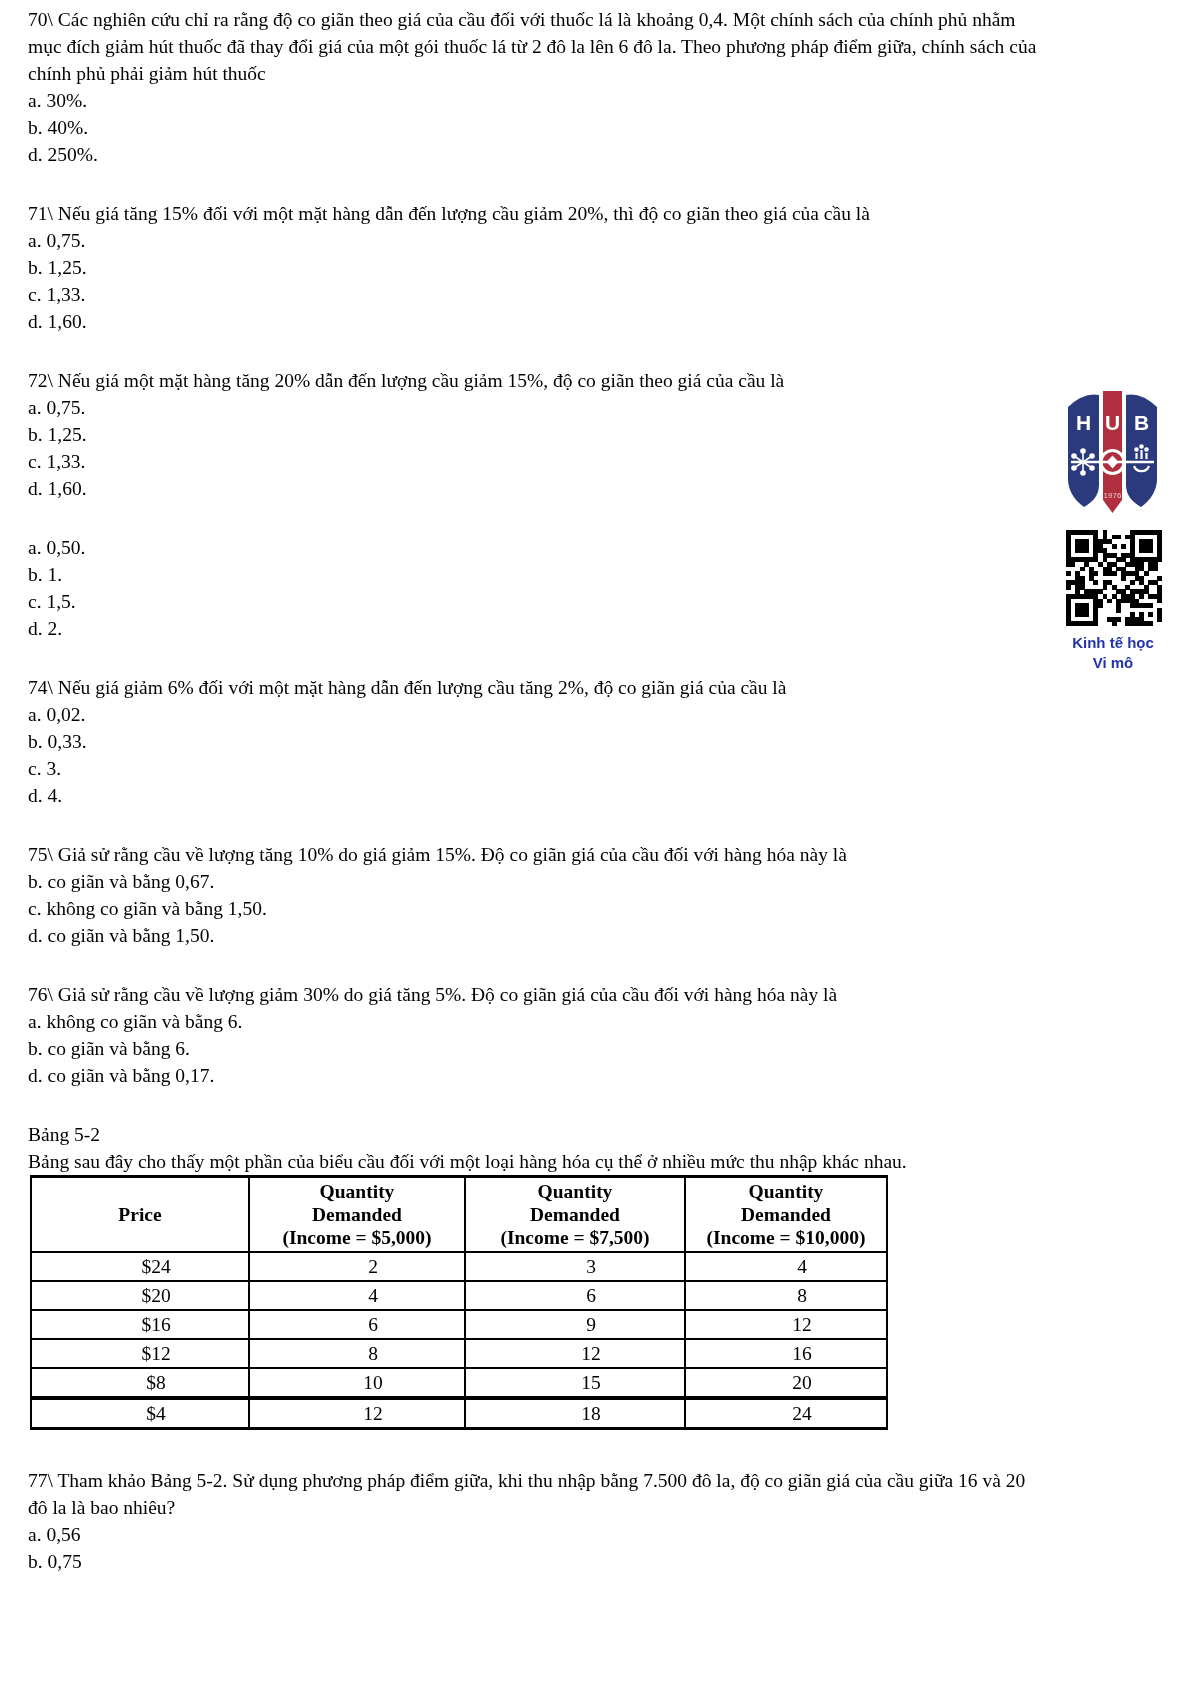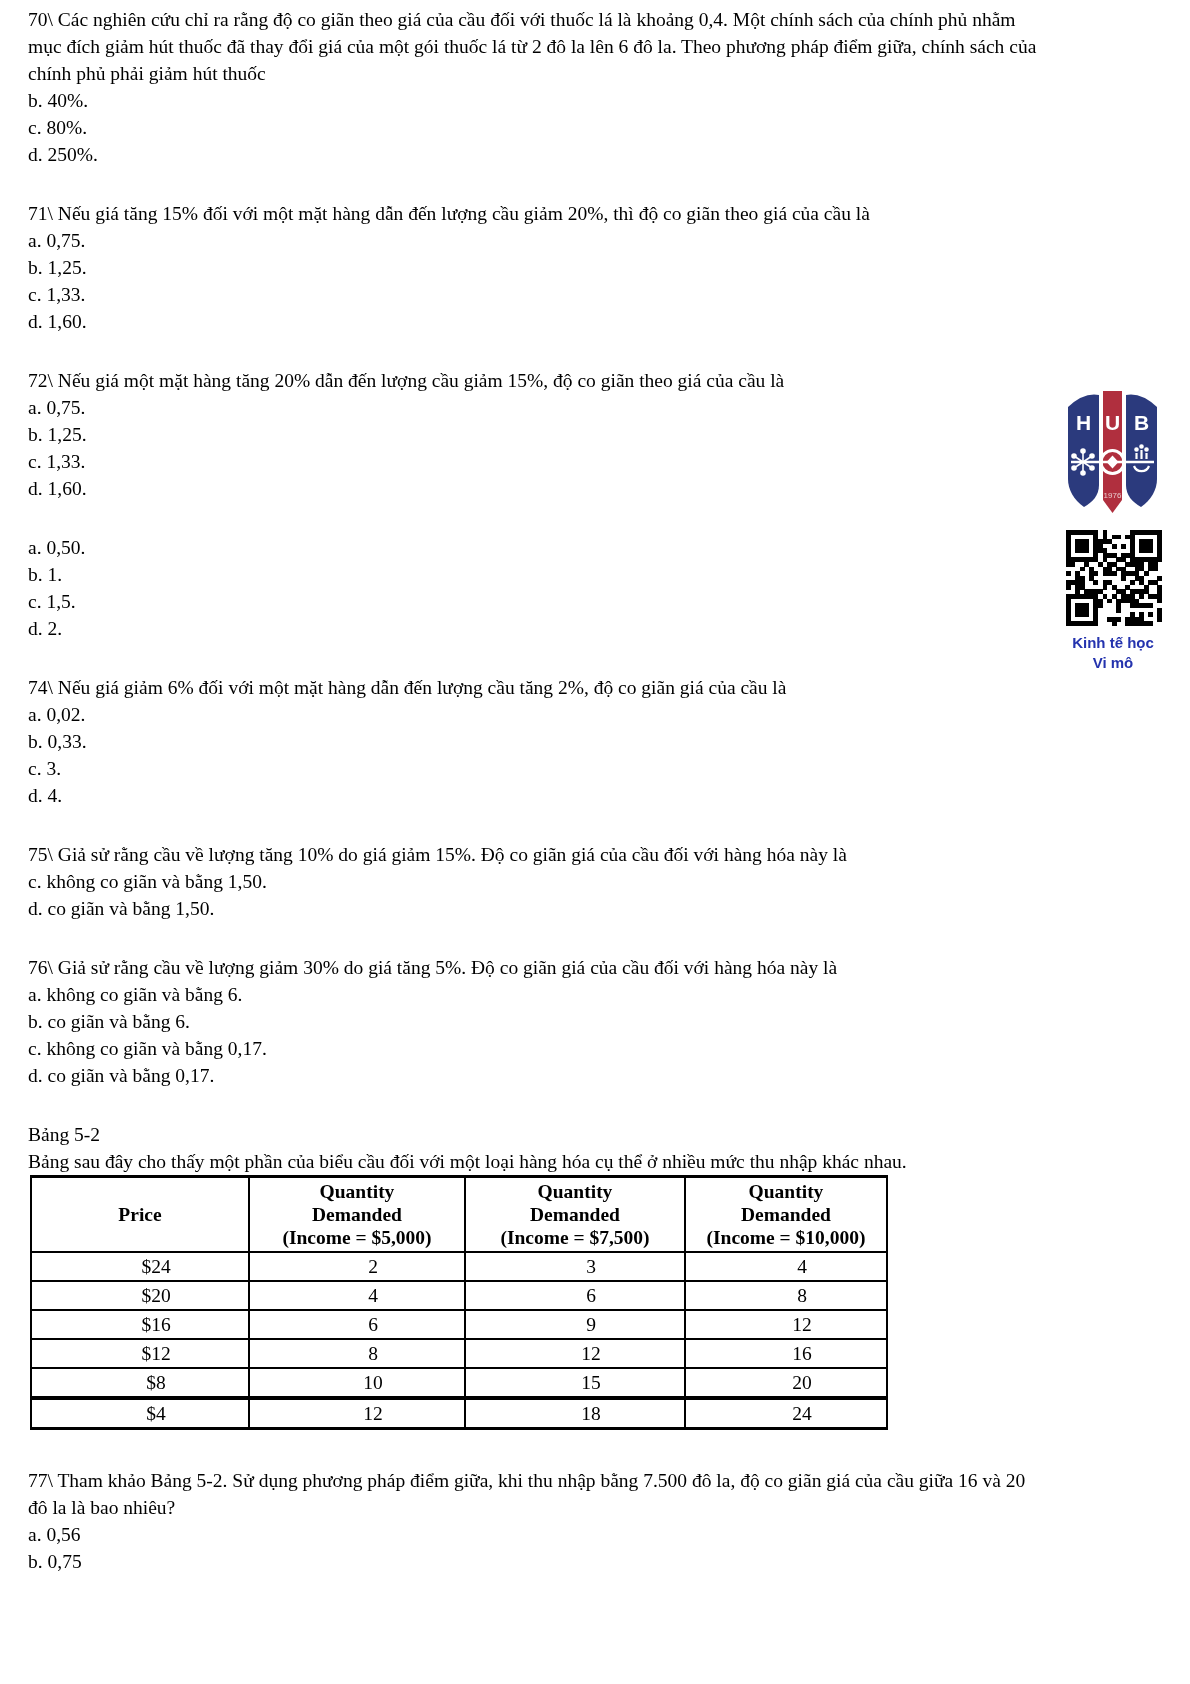--- a/index.html
+++ b/index.html
@@ -28,22 +28,22 @@
   .side-caption{position:absolute;left:-10px;top:250px;width:120px;text-align:center;
     font-family:"Liberation Sans",sans-serif;font-weight:bold;font-size:15px;line-height:20px;color:#2433ae;}
 </style>
 </head>
 <body>
 
 <div class="content">
 
   <div class="qblock">
     <p class="qtext">70\ Các nghiên cứu chỉ ra rằng độ co giãn theo giá của cầu đối với thuốc lá là khoảng 0,4. Một chính sách của chính phủ nhằm mục đích giảm hút thuốc đã thay đổi giá của một gói thuốc lá từ 2 đô la lên 6 đô la. Theo phương pháp điểm giữa, chính sách của chính phủ phải giảm hút thuốc</p>
+    <p class="opt">a. 30%.</p>
     <p class="opt b">b. 40%.</p>
-    <p class="opt">c. 80%.</p>
     <p class="opt">d. 250%.</p>
   </div>
 
   <div class="qblock">
     <p class="qtext">71\ Nếu giá tăng 15% đối với một mặt hàng dẫn đến lượng cầu giảm 20%, thì độ co giãn theo giá của cầu là</p>
     <p class="opt">a. 0,75.</p>
     <p class="opt">b. 1,25.</p>
     <p class="opt b">c. 1,33.</p>
     <p class="opt">d. 1,60.</p>
   </div>
@@ -66,29 +66,29 @@
   <div class="qblock">
     <p class="qtext">74\ Nếu giá giảm 6% đối với một mặt hàng dẫn đến lượng cầu tăng 2%, độ co giãn giá của cầu là</p>
     <p class="opt">a. 0,02.</p>
     <p class="opt b">b. 0,33.</p>
     <p class="opt">c. 3.</p>
     <p class="opt">d. 4.</p>
   </div>
 
   <div class="qblock">
     <p class="qtext">75\ Giả sử rằng cầu về lượng tăng 10% do giá giảm 15%. Độ co giãn giá của cầu đối với hàng hóa này là</p>
+    <p class="opt">b. co giãn và bằng 0,67.</p>
     <p class="opt">c. không co giãn và bằng 1,50.</p>
     <p class="opt">d. co giãn và bằng 1,50.</p>
   </div>
 
   <div class="qblock">
     <p class="qtext">76\ Giả sử rằng cầu về lượng giảm 30% do giá tăng 5%. Độ co giãn giá của cầu đối với hàng hóa này là</p>
     <p class="opt">a. không co giãn và bằng 6.</p>
     <p class="opt b">b. co giãn và bằng 6.</p>
-    <p class="opt">c. không co giãn và bằng 0,17.</p>
     <p class="opt">d. co giãn và bằng 0,17.</p>
   </div>
 
   <div class="qblock" style="margin-bottom:37px;margin-top:24px;">
     <p class="tbl-title">Bảng 5-2</p>
     <p class="tbl-caption">Bảng sau đây cho thấy một phần của biểu cầu đối với một loại hàng hóa cụ thể ở nhiều mức thu nhập khác nhau.</p>
     <table class="demand">
       <colgroup>
           <col class="c-price">
           <col class="c-q1">

